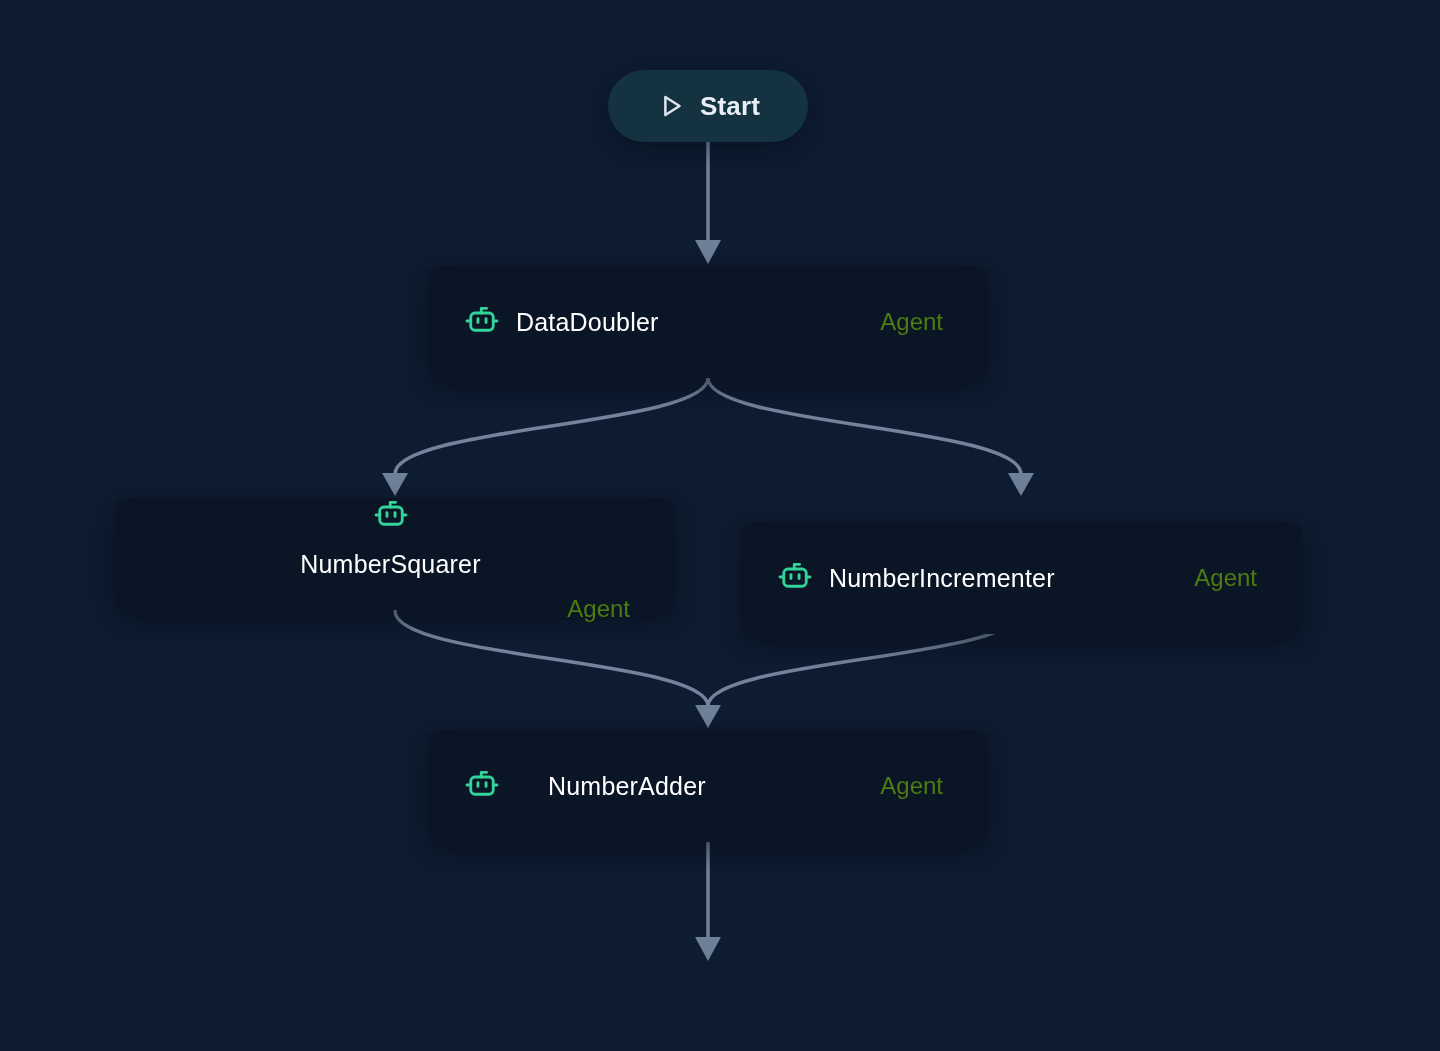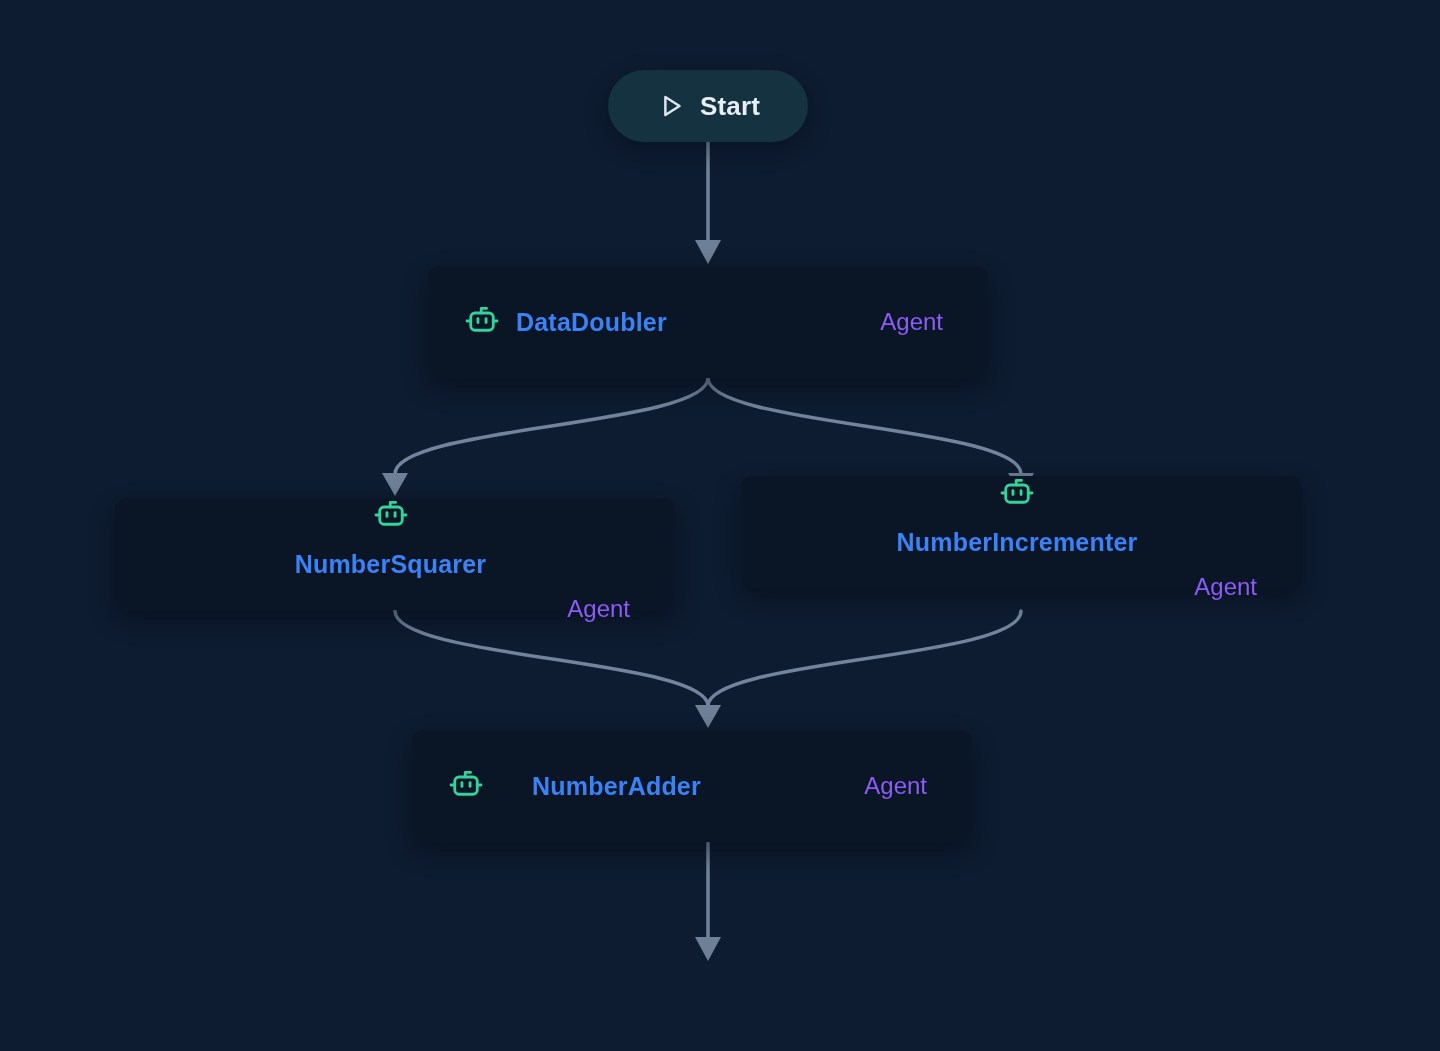--- a/index.html
+++ b/index.html
@@ -27,24 +27,24 @@
   .terminal .t-icon{display:flex;align-items:center;}
 
   .agent{
     height:112px;border-radius:12px;background:#0a1526;
     padding:0 45px 0 36px;gap:16px;
     box-shadow:0 10px 24px rgba(2,7,16,0.45);
     cursor:pointer;
   }
   .agent .bot{display:flex;align-items:center;flex:0 0 auto;}
   .agent .name{
-    color:#3b82f6;font-size:25px;font-weight:bold;letter-spacing:.2px;white-space:nowrap;
+    color:#ffffff;font-size:25px;font-weight:normal;letter-spacing:.2px;white-space:nowrap;
   }
   .agent .type{
-    margin-left:auto;color:#8b5cf6;font-size:24px;font-weight:400;white-space:nowrap;
+    margin-left:auto;color:#4d7c0f;font-size:24px;font-weight:400;white-space:nowrap;
   }
 </style>
 </head>
 <body>
 
 <div class="canvas">
 
   <svg class="edges" viewBox="0 0 1440 1051">
 
     <path class="wire" d="M708 116 L708 216"></path>
@@ -97,36 +97,36 @@
           <path d="M2 11.3 h2.5"></path>
           <path d="M19.5 11.3 H22"></path>
           <path d="M9.3 9.7 v2.6"></path>
           <path d="M14.7 9.7 v2.6"></path>
         </svg>
     </span>
     <span class="name">NumberSquarer</span>
     <span class="type">Agent</span>
   </div>
 
-  <div class="node agent" style="left:741px;top:451px;width:561px;flex-direction:column;">
+  <div class="node agent" style="left:741px;top:497px;width:561px;">
     <span class="bot">
       <svg width="36" height="36" viewBox="0 0 24 24" fill="none" stroke="#34d399" stroke-width="1.9" stroke-linecap="round" stroke-linejoin="round">
           <path d="M11.5 6 V2.9 H15.1"></path>
           <rect x="4.5" y="6" width="15" height="11.5" rx="2.8"></rect>
           <path d="M2 11.3 h2.5"></path>
           <path d="M19.5 11.3 H22"></path>
           <path d="M9.3 9.7 v2.6"></path>
           <path d="M14.7 9.7 v2.6"></path>
         </svg>
     </span>
     <span class="name">NumberIncrementer</span>
     <span class="type">Agent</span>
   </div>
 
-  <div class="node agent" style="left:412px;top:705px;width:560px;gap:48px;">
+  <div class="node agent" style="left:428px;top:705px;width:560px;gap:48px;">
     <span class="bot">
       <svg width="36" height="36" viewBox="0 0 24 24" fill="none" stroke="#34d399" stroke-width="1.9" stroke-linecap="round" stroke-linejoin="round">
           <path d="M11.5 6 V2.9 H15.1"></path>
           <rect x="4.5" y="6" width="15" height="11.5" rx="2.8"></rect>
           <path d="M2 11.3 h2.5"></path>
           <path d="M19.5 11.3 H22"></path>
           <path d="M9.3 9.7 v2.6"></path>
           <path d="M14.7 9.7 v2.6"></path>
         </svg>
     </span>

